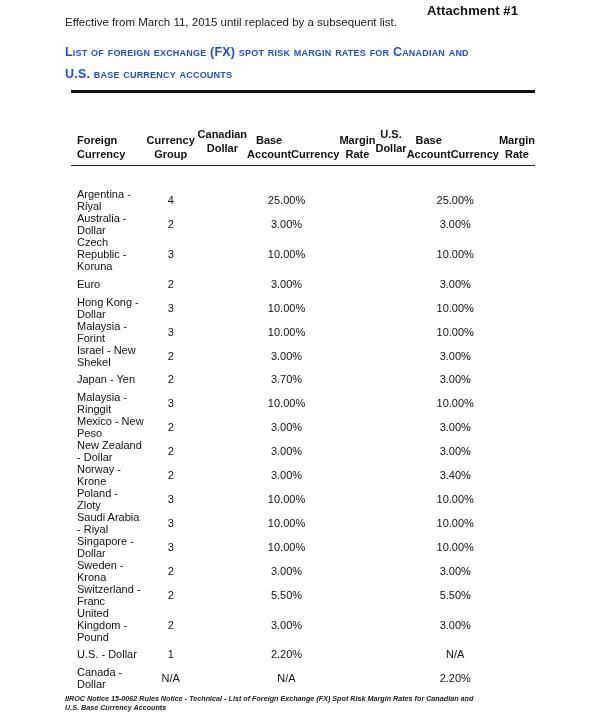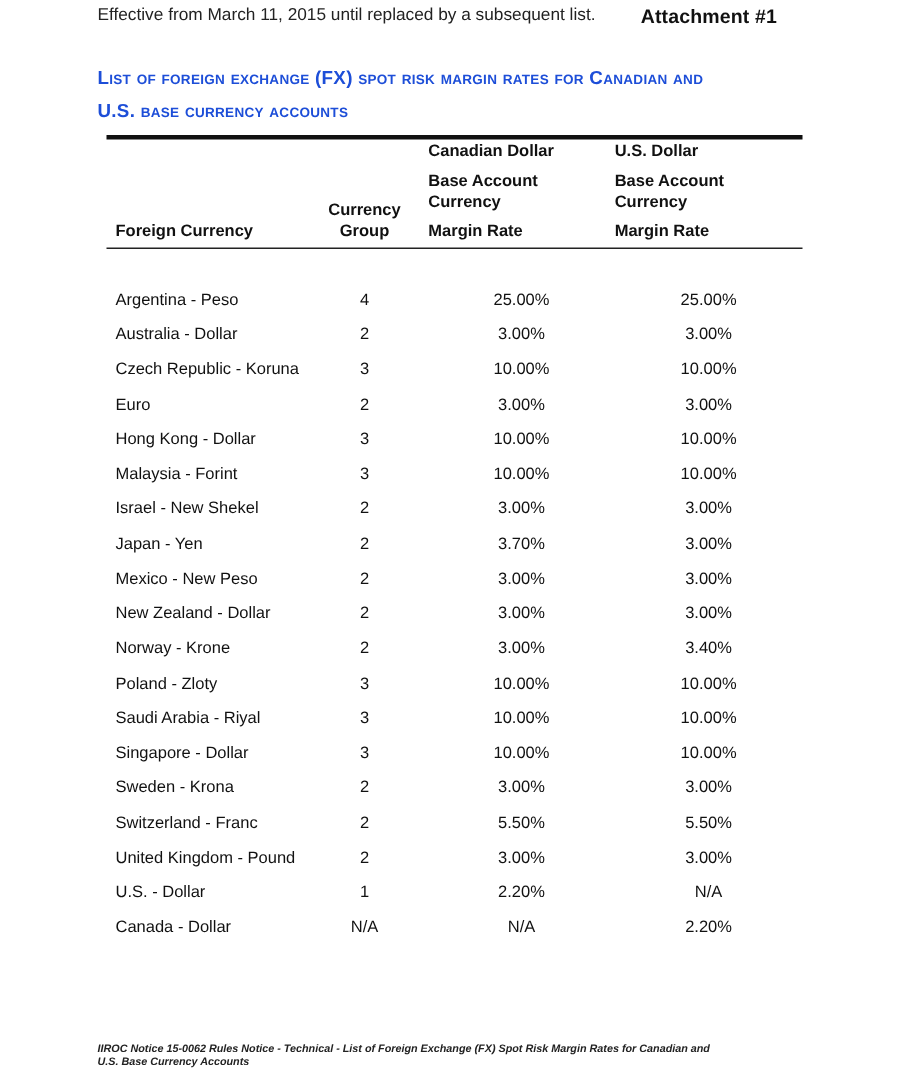--- a/index.html
+++ b/index.html
@@ -18,21 +18,21 @@
     .attachment {
       position: absolute;
       top: 3px;
       right: 84px;
       font-weight: bold;
       font-size: 13px;
       letter-spacing: 0.1px;
     }
     .effective {
       position: absolute;
-      top: 4px;
+      top: 16px;
       left: 65px;
       font-size: 11.5px;
       color: #222;
     }
     .title {
       position: absolute;
       top: 41px;
       left: 65px;
       width: 480px;
       font-weight: bold;
@@ -74,22 +74,22 @@
       line-height: 14px;
       color: #111;
     }
     .head-row th { height: 72px; }
     .h-fc { text-align: left; padding-left: 6px !important; width: 125px; }
     .h-grp { text-align: center; width: 86px; }
     .h-cad { text-align: center; width: 126px; }
     .h-usd { text-align: center; width: 127px; }
     .hdr-stack {
       display: flex;
-      flex-direction: column;
-      align-items: flex-start;
+      flex-direction: row;
+      align-items: flex-end;
       padding-bottom: 4px;
     }
     .hdr-stack .top-label { margin-bottom: 6px; }
     .hdr-stack .mid-label { line-height: 14px; }
     .hdr-stack .bot-label { margin-top: 5px; }
     .grp-stack {
       display: flex;
       flex-direction: column;
       align-items: center;
       padding-bottom: 4px;
@@ -160,21 +160,21 @@
           <span class="bot-label">Margin Rate</span>
         </div>
       </th>
     </tr>
   </thead>
   <tbody id="fx-body">
   <tr class="body-spacer">
         <td colspan="4"></td>
       </tr>
       <tr>
-        <td class="c-fc">Argentina - Peso</td>
+        <td class="c-fc">Argentina - Riyal</td>
         <td class="c-grp">4</td>
         <td class="c-cad">25.00%</td>
         <td class="c-usd">25.00%</td>
       </tr>
       <tr>
         <td class="c-fc">Australia - Dollar</td>
         <td class="c-grp">2</td>
         <td class="c-cad">3.00%</td>
         <td class="c-usd">3.00%</td>
       </tr>
@@ -206,20 +206,26 @@
         <td class="c-fc">Israel - New Shekel</td>
         <td class="c-grp">2</td>
         <td class="c-cad">3.00%</td>
         <td class="c-usd">3.00%</td>
       </tr>
       <tr>
         <td class="c-fc">Japan - Yen</td>
         <td class="c-grp">2</td>
         <td class="c-cad">3.70%</td>
         <td class="c-usd">3.00%</td>
+      </tr>
+      <tr>
+        <td class="c-fc">Malaysia - Ringgit</td>
+        <td class="c-grp">3</td>
+        <td class="c-cad">10.00%</td>
+        <td class="c-usd">10.00%</td>
       </tr>
       <tr>
         <td class="c-fc">Mexico - New Peso</td>
         <td class="c-grp">2</td>
         <td class="c-cad">3.00%</td>
         <td class="c-usd">3.00%</td>
       </tr>
       <tr>
         <td class="c-fc">New Zealand - Dollar</td>
         <td class="c-grp">2</td>

